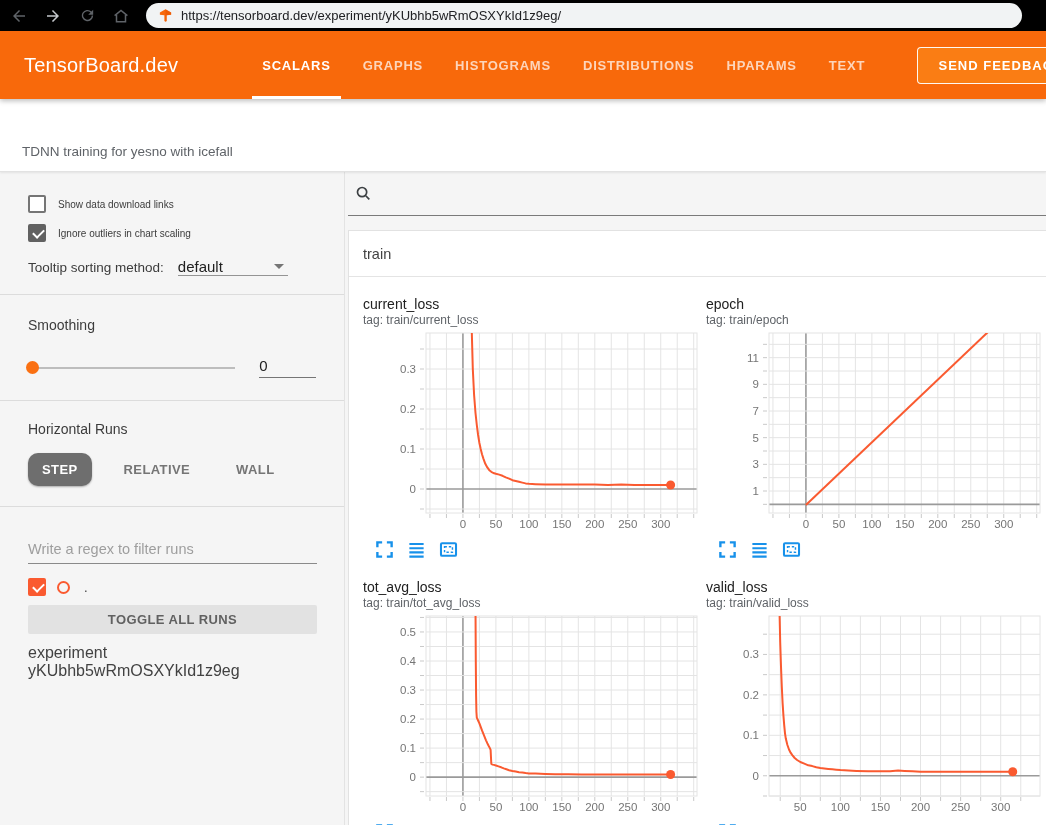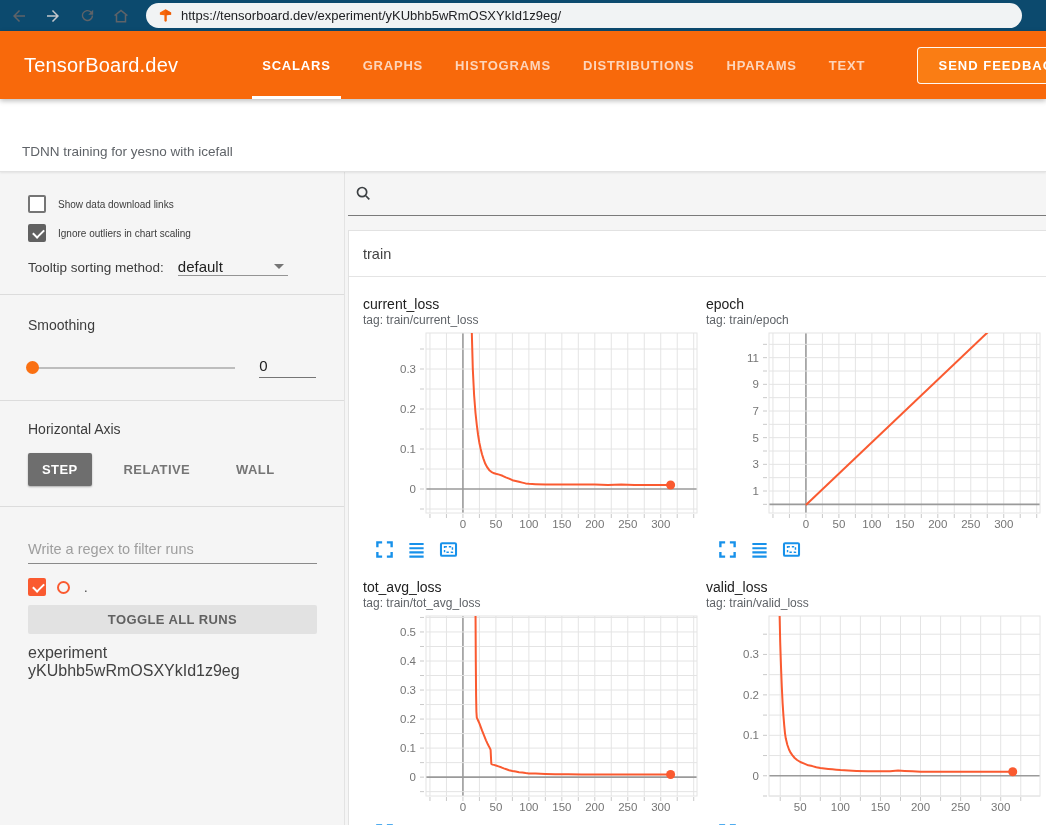--- a/index.html
+++ b/index.html
@@ -1,20 +1,20 @@
 <!DOCTYPE html>
 <html><head>
 <meta charset="utf-8">
 <style>
   * { margin:0; padding:0; box-sizing:border-box; }
   html,body { width:1046px; height:825px; overflow:hidden; background:#fff;
     font-family:"Liberation Sans", sans-serif; }
 
   
-  .browser-bar { height:31px; background:#0c4a6e; display:flex; align-items:center; }
+  .browser-bar { height:31px; background:#000000; display:flex; align-items:center; }
   .nav-ic { width:30px; height:26px; display:flex; align-items:center; justify-content:center; margin-left:4px; border-radius:50%; cursor:pointer; }
   .url-pill { flex:0 0 auto; width:876px; height:25px; margin-left:10px; background:#f1f3f4; border-radius:13px; display:flex; align-items:center; padding:0 12px; }
   .url-text { font-size:13px; color:#202124; margin-left:8px; white-space:nowrap; }
 
   
   .tb-header { height:68px; background:#f8690b; display:flex; align-items:center; position:relative; box-shadow:0 2px 5px rgba(0,0,0,.26); z-index:5; }
   .tb-logo { color:#fff; font-size:20px; margin-left:24px; letter-spacing:.2px; }
   .tb-tabs { display:flex; height:100%; align-items:stretch; margin-left:68px; }
   .tb-tab { display:flex; align-items:center; padding:0 16px; color:rgba(255,255,255,.72); font-size:13px; font-weight:bold; letter-spacing:.8px; position:relative; cursor:pointer; }
   .tb-tab.active { color:#fff; }
@@ -40,21 +40,21 @@
   .tooltip-label { font-size:13.5px; color:#3c3c3c; }
   .dd { margin-left:14px; width:110px; border-bottom:1px solid #949494; padding-bottom:0; display:flex; align-items:center; justify-content:space-between; cursor:pointer; }
   .dd-value { font-size:15px; color:#212121; }
   .dd-caret { width:0; height:0; border-left:5px solid transparent; border-right:5px solid transparent; border-top:5px solid #757575; margin-right:4px; }
   .sec-label { font-size:14px; color:#3c3c3c; }
   .slider-row { display:flex; align-items:center; margin-top:24px; }
   .slider-track { position:relative; width:212px; height:2px; background:#bdbdbd; }
   .slider-thumb { position:absolute; left:-2px; top:-6px; width:13px; height:13px; border-radius:50%; background:#fa7012; cursor:pointer; }
   .slider-value { margin-left:24px; width:58px; font-size:15px; color:#212121; border-bottom:1px solid #757575; padding-bottom:3px; text-align:left; }
   .axis-btns { display:flex; align-items:center; margin-top:16px; }
-  .axis-btn { font-size:13px; letter-spacing:.4px; padding:9px 14px; border-radius:2px; color:#757575; font-weight:bold; cursor:pointer; margin-right:18px; }
+  .axis-btn { font-size:13px; letter-spacing:.4px; padding:9px 14px; border-radius:10px; color:#757575; font-weight:bold; cursor:pointer; margin-right:18px; }
   .axis-btn.selected { background:#6e6e6e; color:#fff; box-shadow:0 1px 2px rgba(0,0,0,.3); }
   .regex-input { width:289px; border:none; outline:none; background:transparent; font-size:14.5px; color:#212121; border-bottom:1px solid #8a8a8a; padding:4px 0 6px 0; margin-top:10px; font-family:"Liberation Sans",sans-serif; }
   .regex-input::placeholder { color:#9e9e9e; }
   .run-row { display:flex; align-items:center; margin-top:14px; }
   .run-swatch { width:13px; height:13px; border:2px solid #fa5a30; border-radius:50%; margin-left:11px; flex:none; }
   .run-name { font-size:13px; color:#424242; margin-left:14px; }
   .toggle-runs-btn { width:289px; height:29px; margin-top:9px; background:#e2e2e2; border:none; border-radius:2px; color:#616161; font-size:13px; font-weight:bold; letter-spacing:.4px; cursor:pointer; font-family:"Liberation Sans",sans-serif; }
   .exp-id { font-size:16px; color:#424242; margin-top:10px; }
 
   
@@ -153,21 +153,21 @@
       <div class="slider-row">
         <div class="slider-track">
           <div class="slider-thumb"></div>
         </div>
         <div class="slider-value">0</div>
       </div>
     </div>
     <div class="sb-divider"></div>
 
     <div class="sb-section" style="padding-top:20px; padding-bottom:20px;">
-      <div class="sec-label">Horizontal Axis</div>
+      <div class="sec-label">Horizontal Runs</div>
       <div class="axis-btns">
         <div class="axis-btn selected">STEP</div>
         <div class="axis-btn">RELATIVE</div>
         <div class="axis-btn">WALL</div>
       </div>
     </div>
     <div class="sb-divider"></div>
 
     <div class="sb-section" style="padding-top:20px;">
       <input class="regex-input" placeholder="Write a regex to filter runs" style="">

